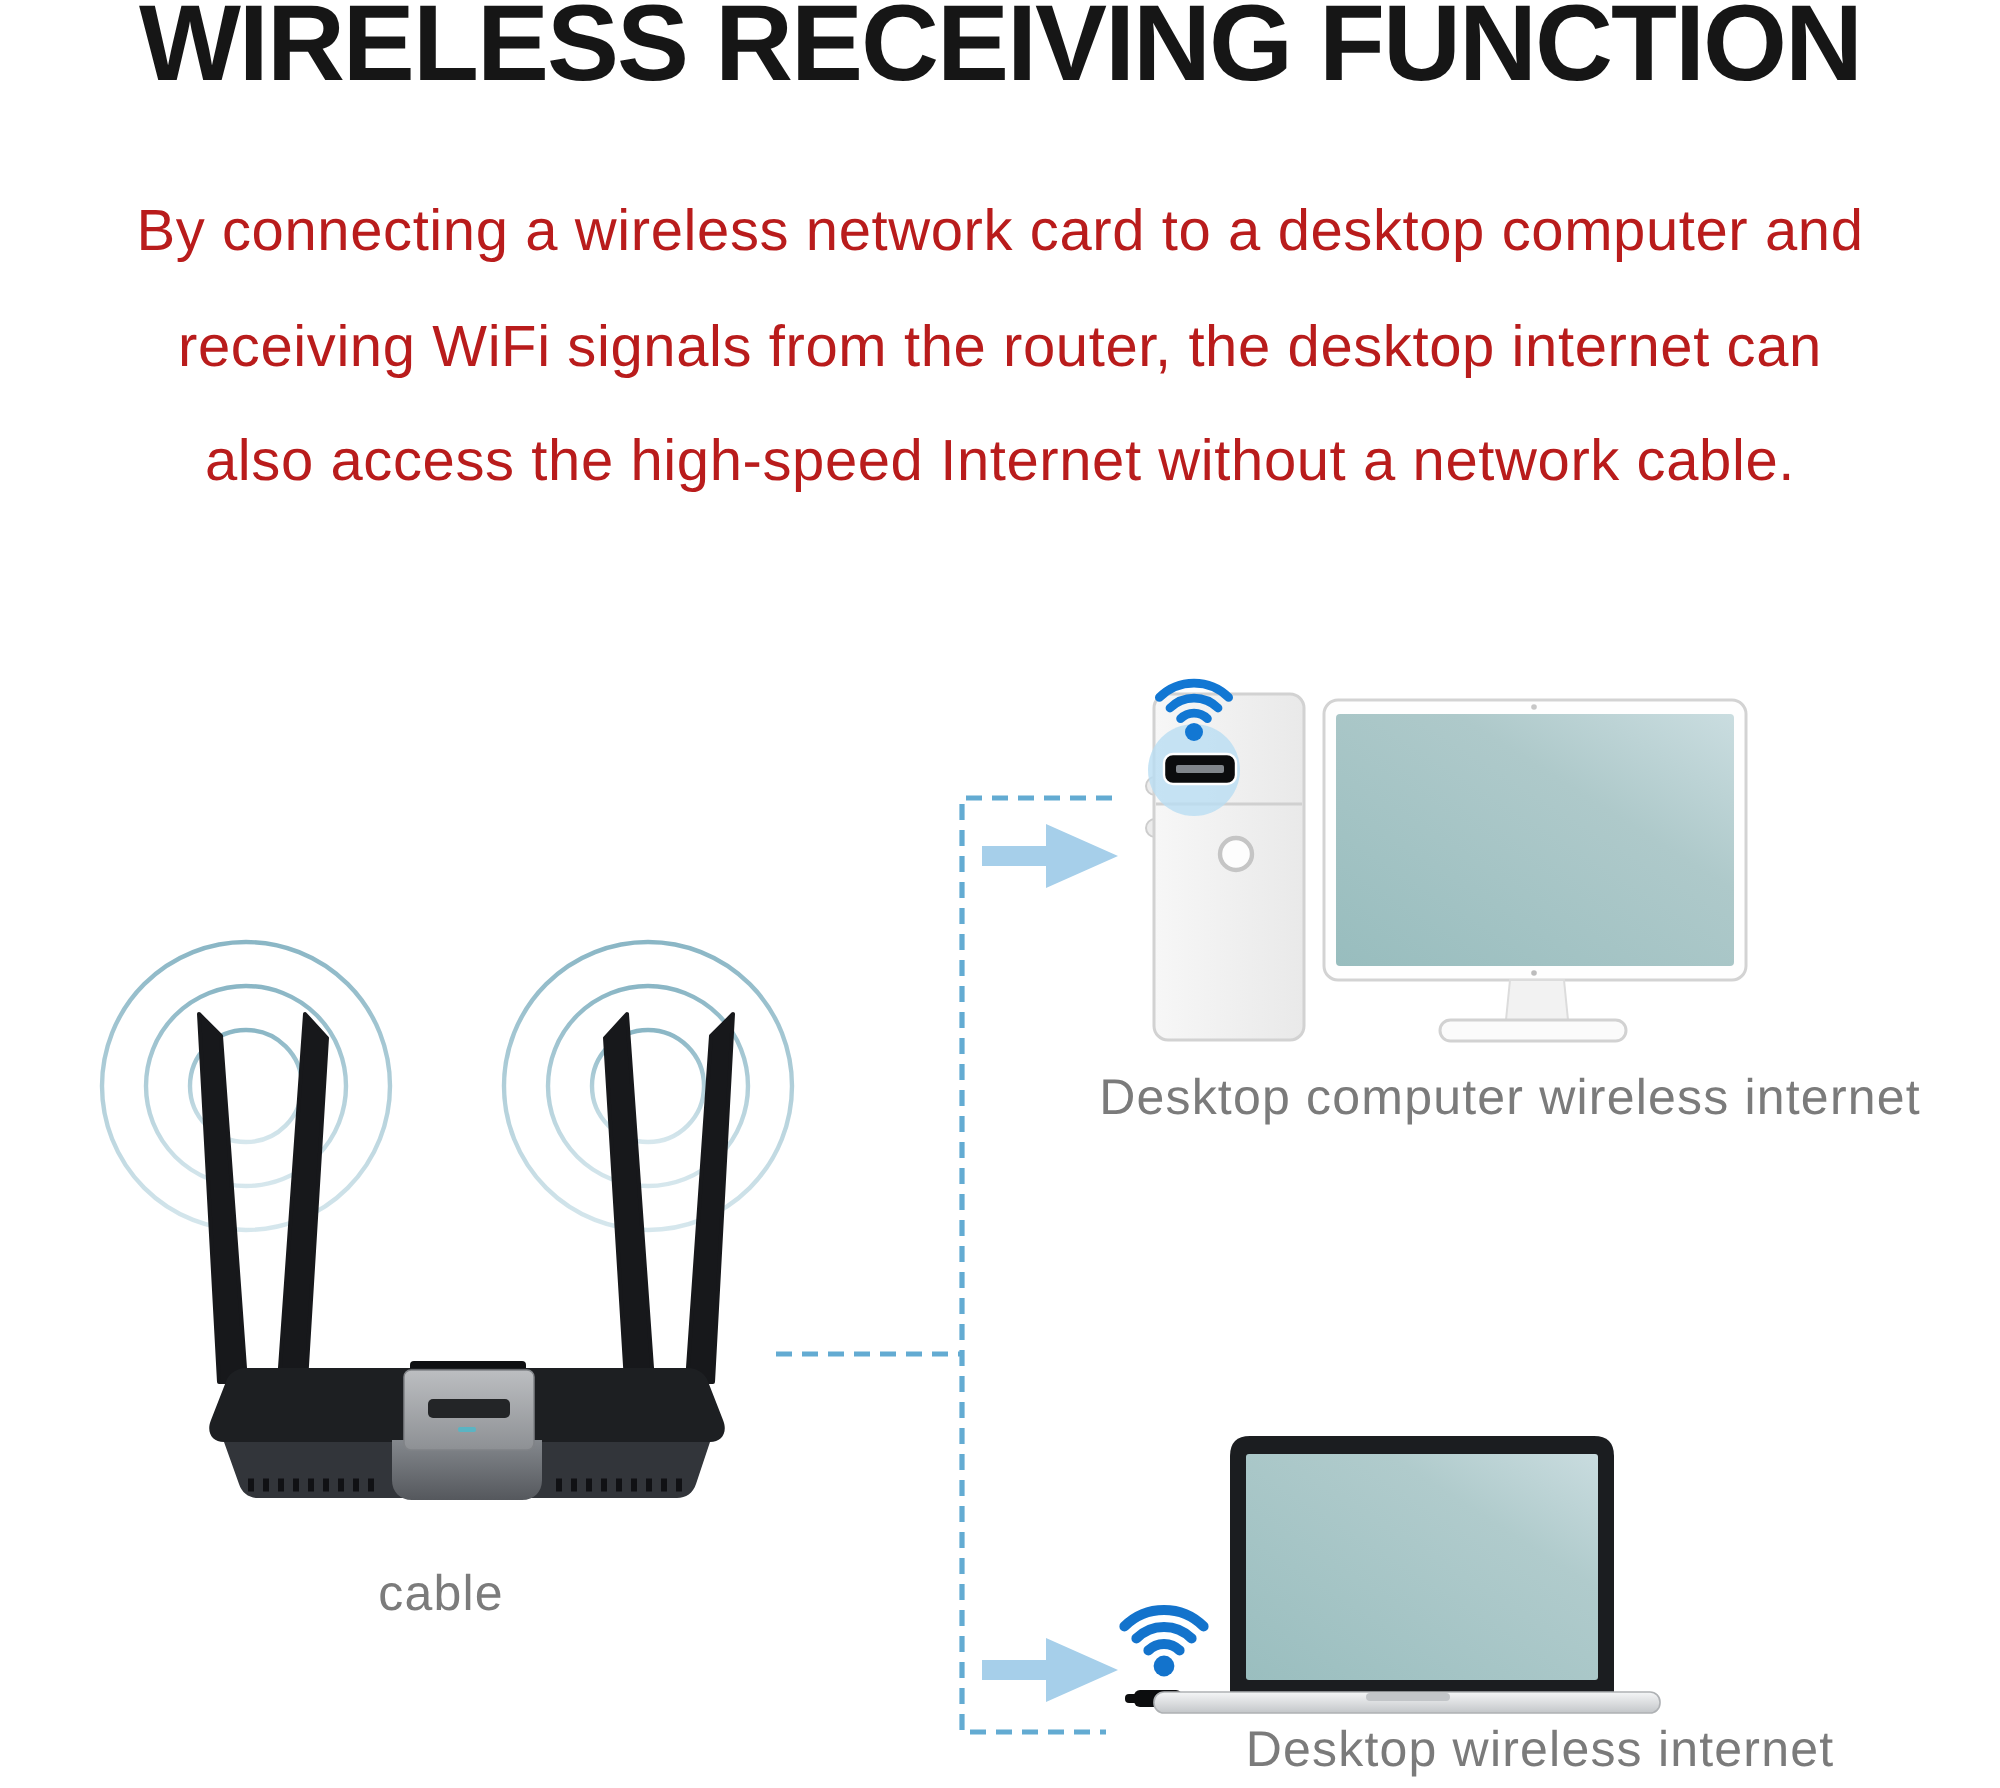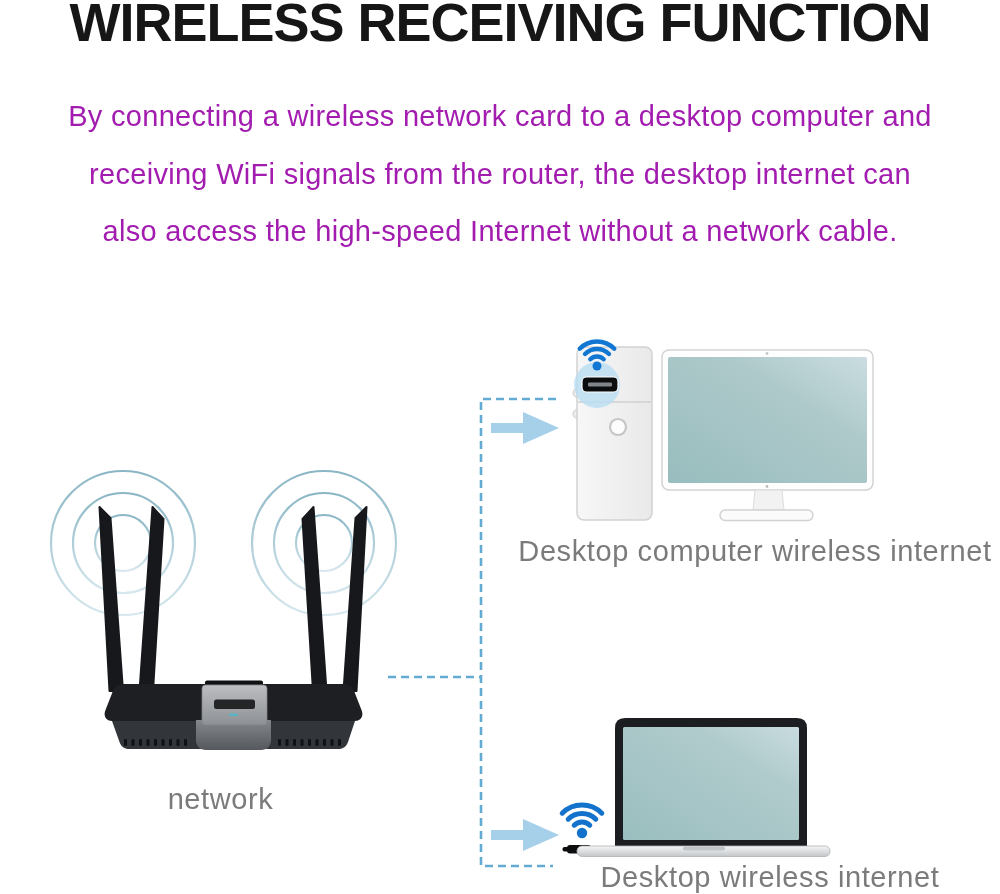--- a/index.html
+++ b/index.html
@@ -7,25 +7,25 @@
     position:relative;width:1000px;height:894px;background:#ffffff;
     overflow:hidden;font-family:"Liberation Sans",sans-serif;
   }
   .title{
     position:absolute;top:-6px;left:0;right:0;text-align:center;
     font-size:54px;line-height:56px;font-weight:bold;letter-spacing:-1px;
     color:#161616;white-space:nowrap;
   }
   .desc{
     position:absolute;top:88px;left:0;right:0;text-align:center;
-    color:#a21caf;font-size:29px;line-height:57.5px;letter-spacing:.3px;
+    color:#b91c1c;font-size:29px;line-height:57.5px;letter-spacing:.3px;
     white-space:nowrap;
   }
   .dev-label{
-    position:absolute;color:#7b7b7b;font-size:29px;letter-spacing:.6px;
+    position:absolute;color:#7b7b7b;font-size:25px;letter-spacing:.6px;
     text-align:center;white-space:nowrap;
   }
   .abs{position:absolute;}
   svg{display:block;overflow:visible;}
 </style>
 </head>
 <body>
 
 <div class="page">
 
@@ -85,21 +85,21 @@
     <path fill="#32353a" d="M72 256 L315 256 L308 277 C306.5 281.5 303 284 298.5 284 L89 284 C84.5 284 81 281.5 79.5 277 Z"></path>
     <g stroke="#101114" stroke-width="6.5" stroke-dasharray="3 4.5">
       <path d="M84 277.5 H150"></path>
         <path d="M238 277.5 H304"></path>
     </g>
     <path fill="url(#tabGrad)" d="M156 255 L231 255 L231 275 C231 281 227 285 221 285 L166 285 C160 285 156 281 156 275 Z"></path>
     <rect x="162" y="220" width="65" height="40" rx="3.5" fill="url(#plateGrad)" stroke="#808387" stroke-width="0.75"></rect>
     <rect x="174" y="234.5" width="41" height="9.5" rx="2.5" fill="#232527"></rect>
     <rect x="189" y="248.5" width="9" height="2.5" rx="1" fill="#4fb9c9" opacity="0.85"></rect>
   </svg>
-  <div class="dev-label" style="left:138px;top:783px;width:165px;">network</div>
+  <div class="dev-label" style="left:138px;top:783px;width:165px;">cable</div>
 
   <svg class="abs" style="left:560px;top:335px" width="110" height="195" viewBox="0 0 110 195">
     <defs>
       <linearGradient id="towerGrad" x1="0" y1="0" x2="1" y2="0">
         <stop offset="0" stop-color="#f7f7f7"></stop>
           <stop offset="1" stop-color="#e9e9e9"></stop>
       </linearGradient>
     </defs>
     <circle cx="17.5" cy="58" r="4.5" fill="#ececec" stroke="#cdcdcd"></circle>
     <circle cx="17.5" cy="79" r="4.5" fill="#ececec" stroke="#cdcdcd"></circle>

